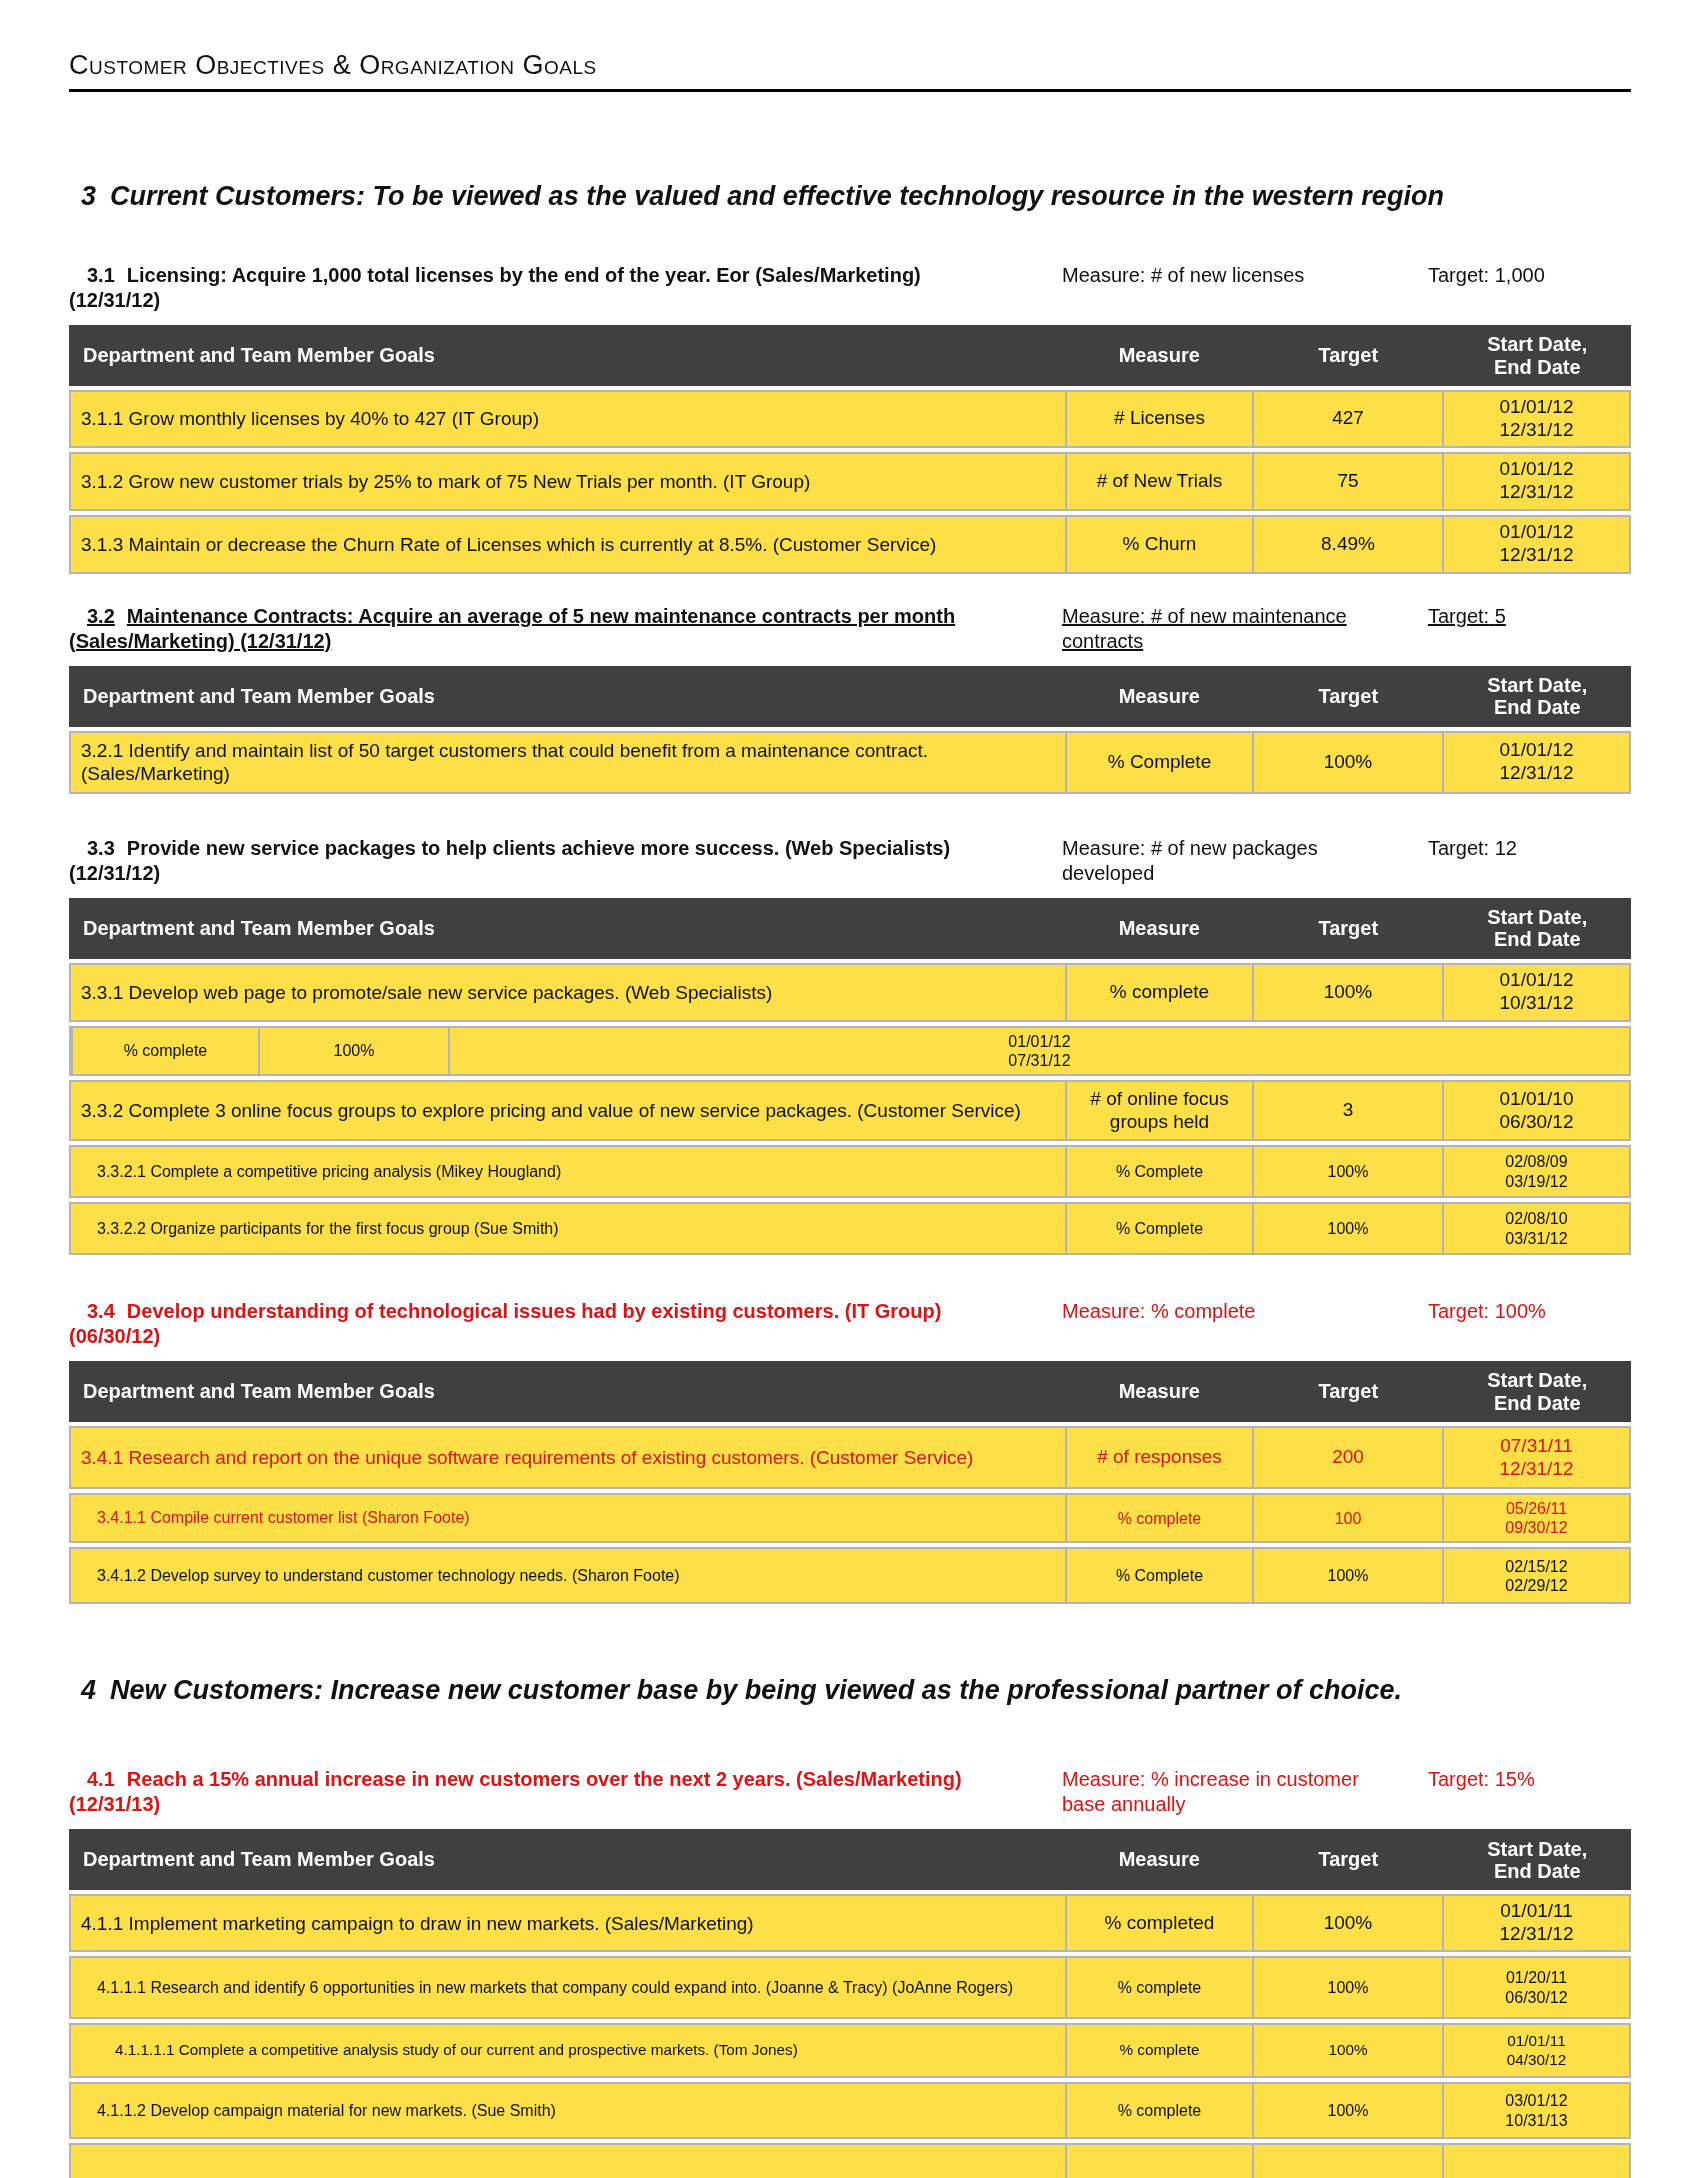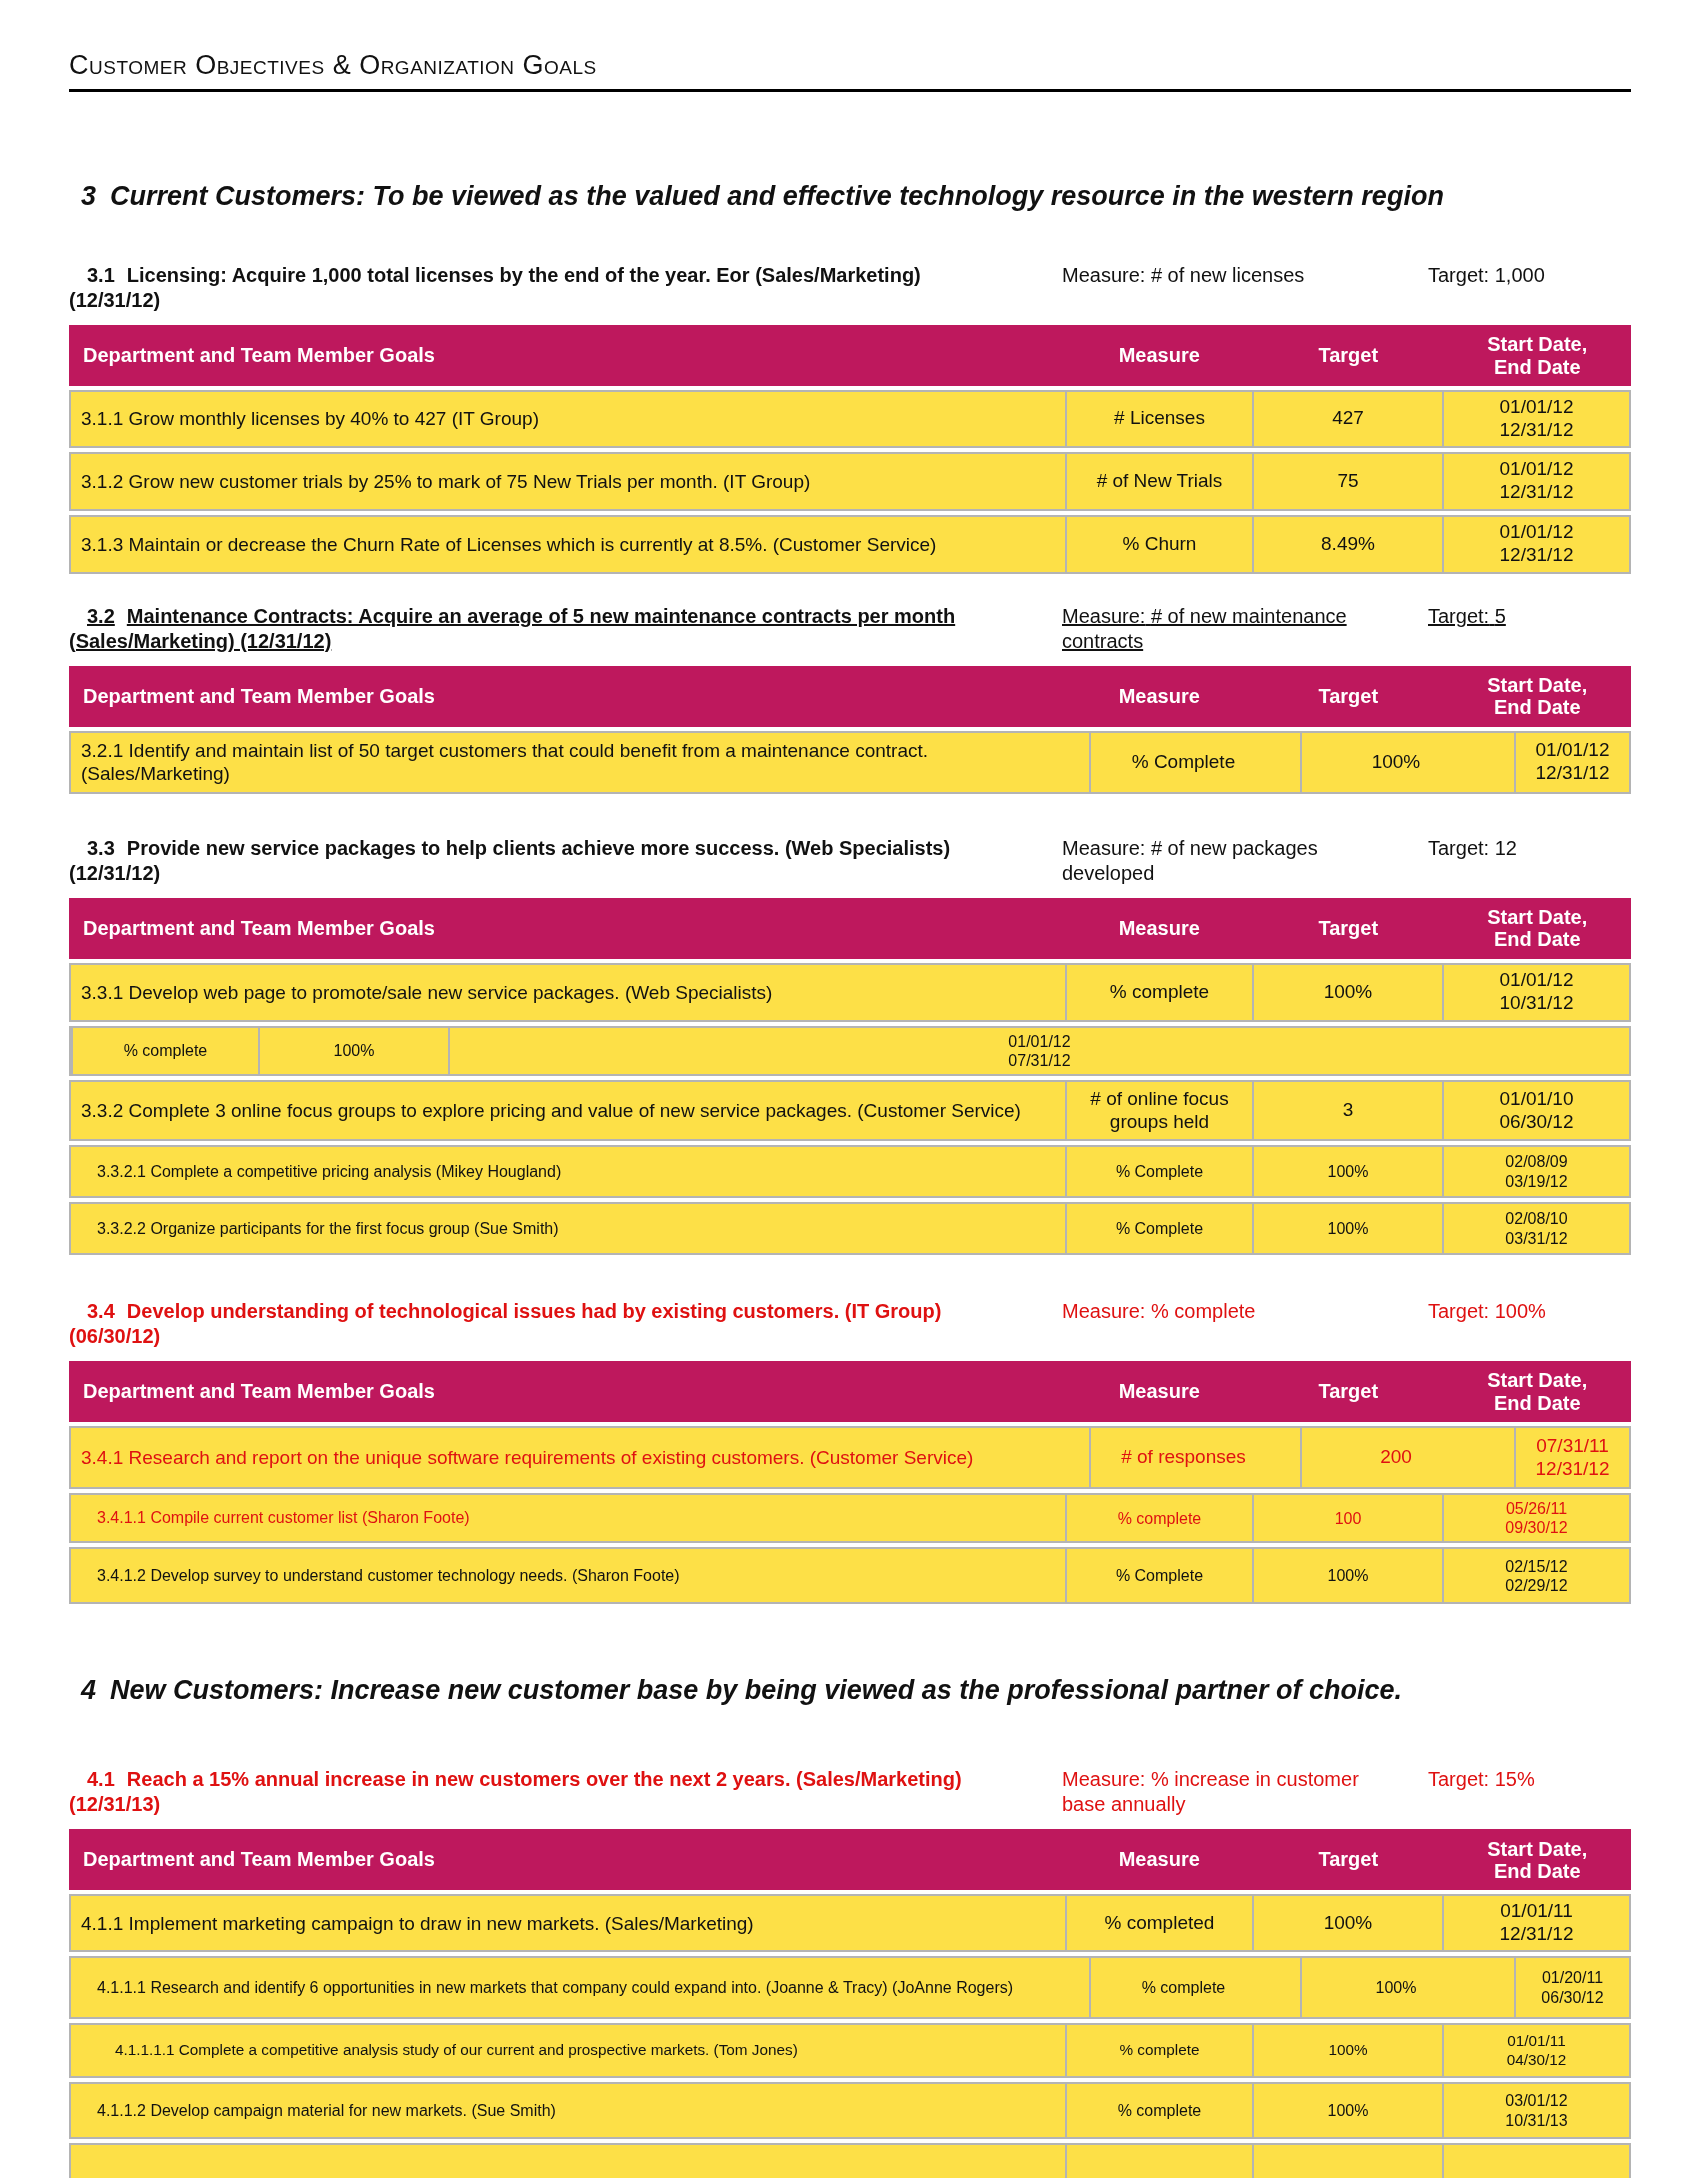--- a/index.html
+++ b/index.html
@@ -39,21 +39,21 @@
   .obj-heading.red { color: var(--red); }
 
   .mt28 { margin-top: 30px; text-decoration: underline; }
   .mt40 { margin-top: 42px; }
   .mt44 { margin-top: 44px; }
 
   
   .goal-table { margin-top: 12px; }
   .t-header {
     display: flex; align-items: center;
-    background: #be185d; color: #fff;
+    background: #404040; color: #fff;
     font-weight: bold; font-size: 20px;
     min-height: 61px;
   }
   .th-goals   { flex: 0 0 63.8%; padding-left: 14px; }
   .th-measure { flex: 0 0 12.0%; text-align: center; }
   .th-target  { flex: 0 0 12.2%; text-align: center; }
   .th-dates   { flex: 1; text-align: center; line-height: 1.12; }
 
   .t-row {
     display: flex; align-items: stretch;
@@ -79,21 +79,21 @@
 
   .r-main { font-size: 19px; }
   .r-sub  { font-size: 16px; }
   .r-sub .td-goal  { padding-left: 26px; }
   .r-sub2 { font-size: 15.3px; }
   .r-sub2 .td-goal { padding-left: 44px; }
 
   .h46 { min-height: 46px; } .h48 { min-height: 48px; }
   .h54 { min-height: 53px; } .h56 { min-height: 55px; }
   .h58 { min-height: 57px; } .h60 { min-height: 59px; }
-  .h62 { min-height: 61px; justify-content: center; } .h64 { min-height: 63px; gap: 24px; }
+  .h62 { min-height: 61px; justify-content: center; } .h64 { min-height: 63px; }
 </style>
 </head>
 <body>
 
 <div class="content">
 
   <div class="doc-header">
     <span>Customer Objectives &amp; Organization Goals</span>
   </div>
 

